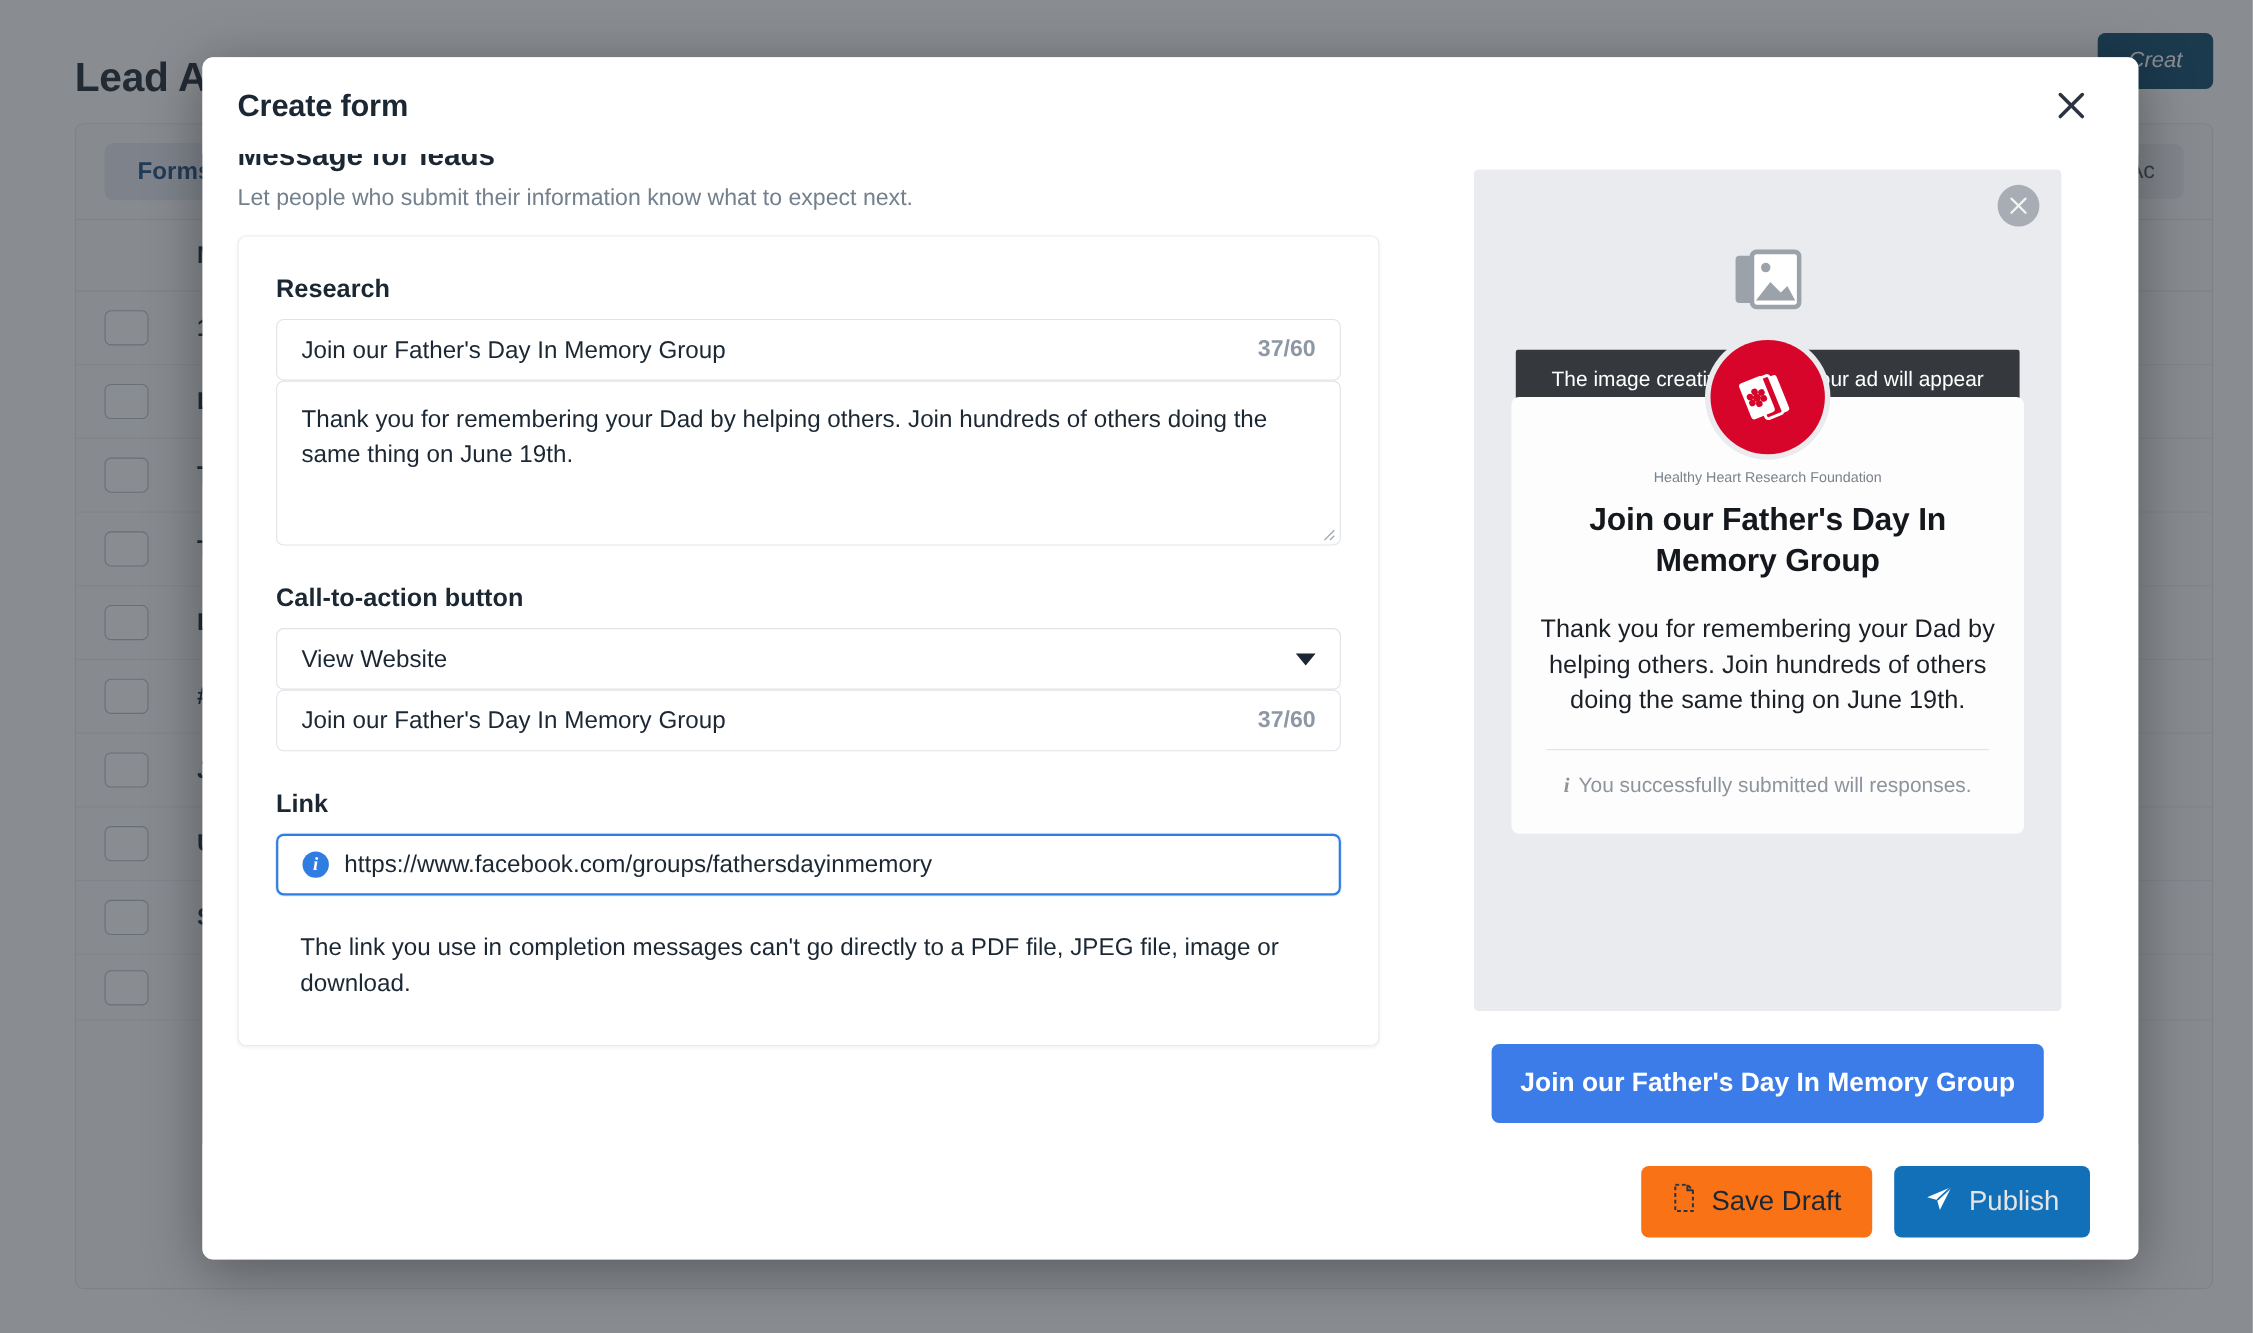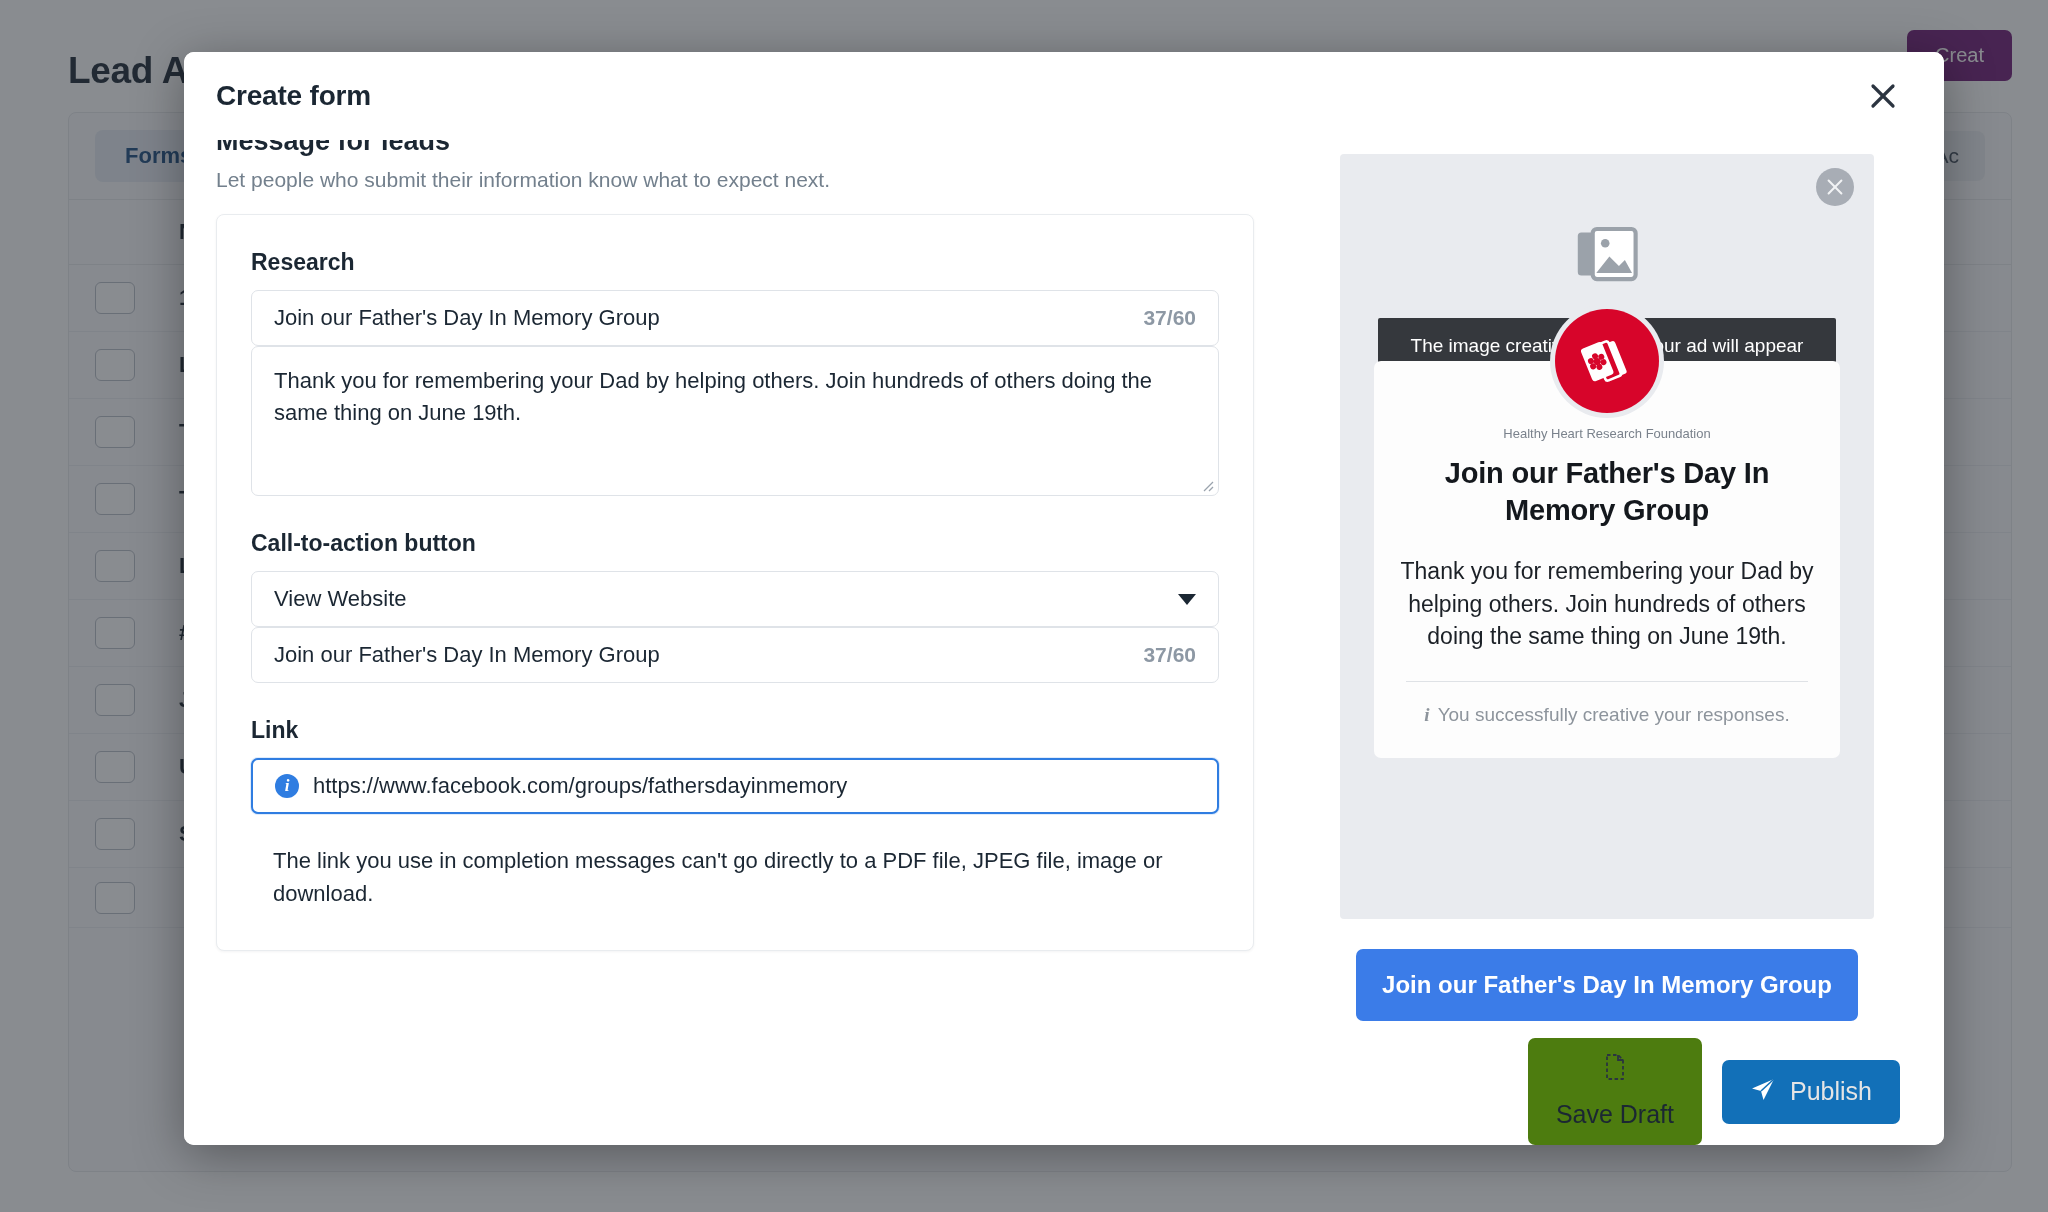--- a/index.html
+++ b/index.html
@@ -16,22 +16,22 @@
     background: #ffffff;
     padding: 30px 40px;
   }
   .bg-title {
     font-size: 37px; font-weight: bold; color: #1b2733;
     letter-spacing: -0.3px;
     margin: 20px 0 0 28px;
   }
   .bg-topright {
     position: absolute; top: 30px; right: 36px;
-    background: #701a75; color: #fff;
-    font-size: 20px; padding: 14px 28px; border-radius: 7px;
+    background: #0c4a6e; color: #fff;
+    font-size: 20px; padding: 14px 28px; border-radius: 7px; font-style: italic;
   }
   .bg-card {
     position: absolute; left: 68px; right: 36px; top: 112px; bottom: 40px;
     background: #fbfbfc; border: 1px solid #e6e8ec; border-radius: 8px;
   }
   .bg-toolbar {
     height: 86px; display: flex; align-items: center;
     justify-content: space-between; padding: 0 26px;
   }
   .bg-tab {
@@ -243,21 +243,21 @@
   .modal-footer {
     flex: 0 0 105px; display: flex; align-items: center;
     justify-content: flex-end; gap: 20px; padding: 0 44px;
     background: #fff;
   }
   .btn {
     display: flex; align-items: center; gap: 14px;
     font-size: 25px; border-radius: 7px; cursor: pointer;
     padding: 16px 28px;
   }
-  .btn-secondary { background: #4d7c0f; color: #1b2733; flex-direction: column; }
+  .btn-secondary { background: #f97316; color: #1b2733; }
   .btn-primary { background: #1270b8; color: #e5e5e5; }
 </style>
 </head>
 <body>
 
 <div class="bg-page">
   <div class="bg-title">Lead Ads Fo</div>
   <div class="bg-topright">Creat</div>
 
   <div class="bg-card">
@@ -454,21 +454,21 @@
               </g>
             </svg>
           </div>
           <div class="prev-org">Healthy Heart
 Research Foundation</div>
           <div class="prev-headline">Join our Father's Day In Memory Group</div>
           <div class="prev-desc">Thank you for remembering your Dad by helping others. Join hundreds of others doing the same thing on June 19th.</div>
           <div class="prev-divider"></div>
           <div class="prev-note">
             <i>i</i>
-            <span>You successfully creative your responses.</span>
+            <span>You successfully submitted will responses.</span>
           </div>
         </div>
       </div>
 
       <div class="prev-cta">Join our Father's Day In Memory Group</div>
     </div>
   </div>
 
   <div class="modal-footer">
     <div class="btn btn-secondary">

